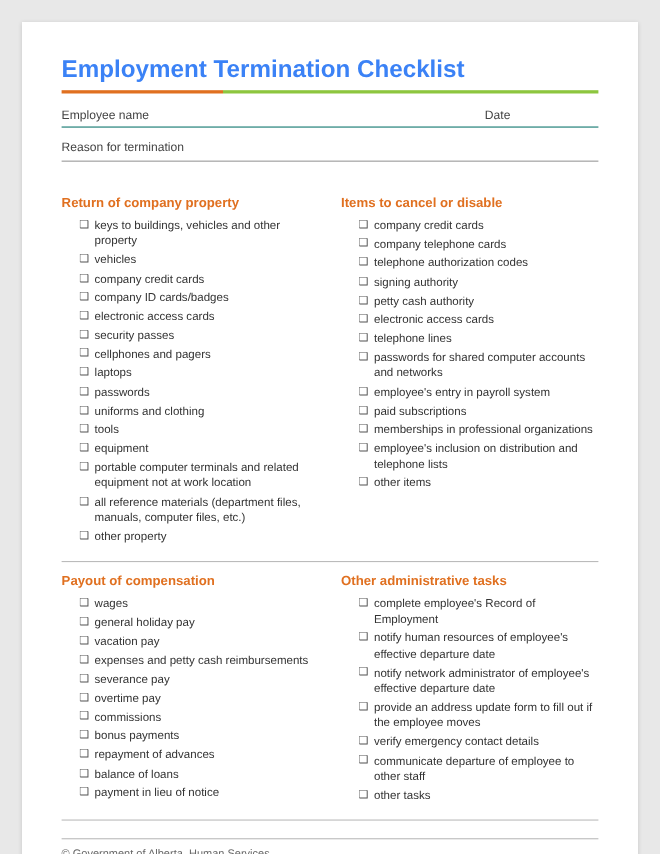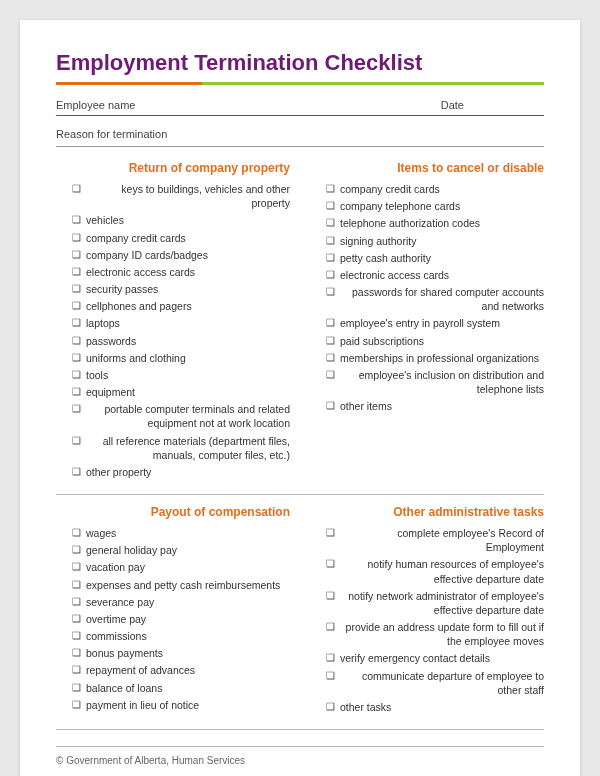--- a/index.html
+++ b/index.html
@@ -15,21 +15,21 @@
     .page {
       background: #fff;
       width: 560px;
       min-height: 736px;
       padding: 30px 36px 20px 36px;
       box-shadow: 0 1px 4px rgba(0,0,0,0.15);
     }
     .title {
       font-size: 22px;
       font-weight: bold;
-      color: #701a75;
+      color: #3b82f6;
       margin-bottom: 6px;
     }
     .title-underline {
       height: 3px;
       background: linear-gradient(to right, #e07020 30%, #8dc63f 30%);
       margin-bottom: 14px;
     }
     .field-row {
       display: flex;
       justify-content: space-between;
@@ -42,30 +42,29 @@
       color: #444;
     }
     .field-date {
       font-size: 11px;
       color: #444;
       margin-right: 80px;
     }
     .field-row-full {
       border-bottom: 1px solid #999;
       padding-bottom: 4px;
-      margin-bottom: 14px;
+      margin-bottom: 30px;
     }
     .two-col {
       display: flex;
       gap: 20px;
       margin-bottom: 10px;
     }
     .col {
       flex: 1;
-      text-align: right;
     }
     .section-title {
       font-size: 12px;
       font-weight: bold;
       color: #e07020;
       margin-bottom: 7px;
     }
     .checklist {
       list-style: none;
       padding: 0;
@@ -138,20 +137,21 @@
     </div>
     <div class="col">
       <div class="section-title">Items to cancel or disable</div>
       <ul class="checklist" id="cancel-list">
           <li>company credit cards</li>
           <li>company telephone cards</li>
           <li>telephone authorization codes</li>
           <li>signing authority</li>
           <li>petty cash authority</li>
           <li>electronic access cards</li>
+          <li>telephone lines</li>
           <li>passwords for shared computer accounts and networks</li>
           <li>employee's entry in payroll system</li>
           <li>paid subscriptions</li>
           <li>memberships in professional organizations</li>
           <li>employee's inclusion on distribution and telephone lists</li>
           <li>other items</li>
         </ul>
     </div>
   </div>
 

